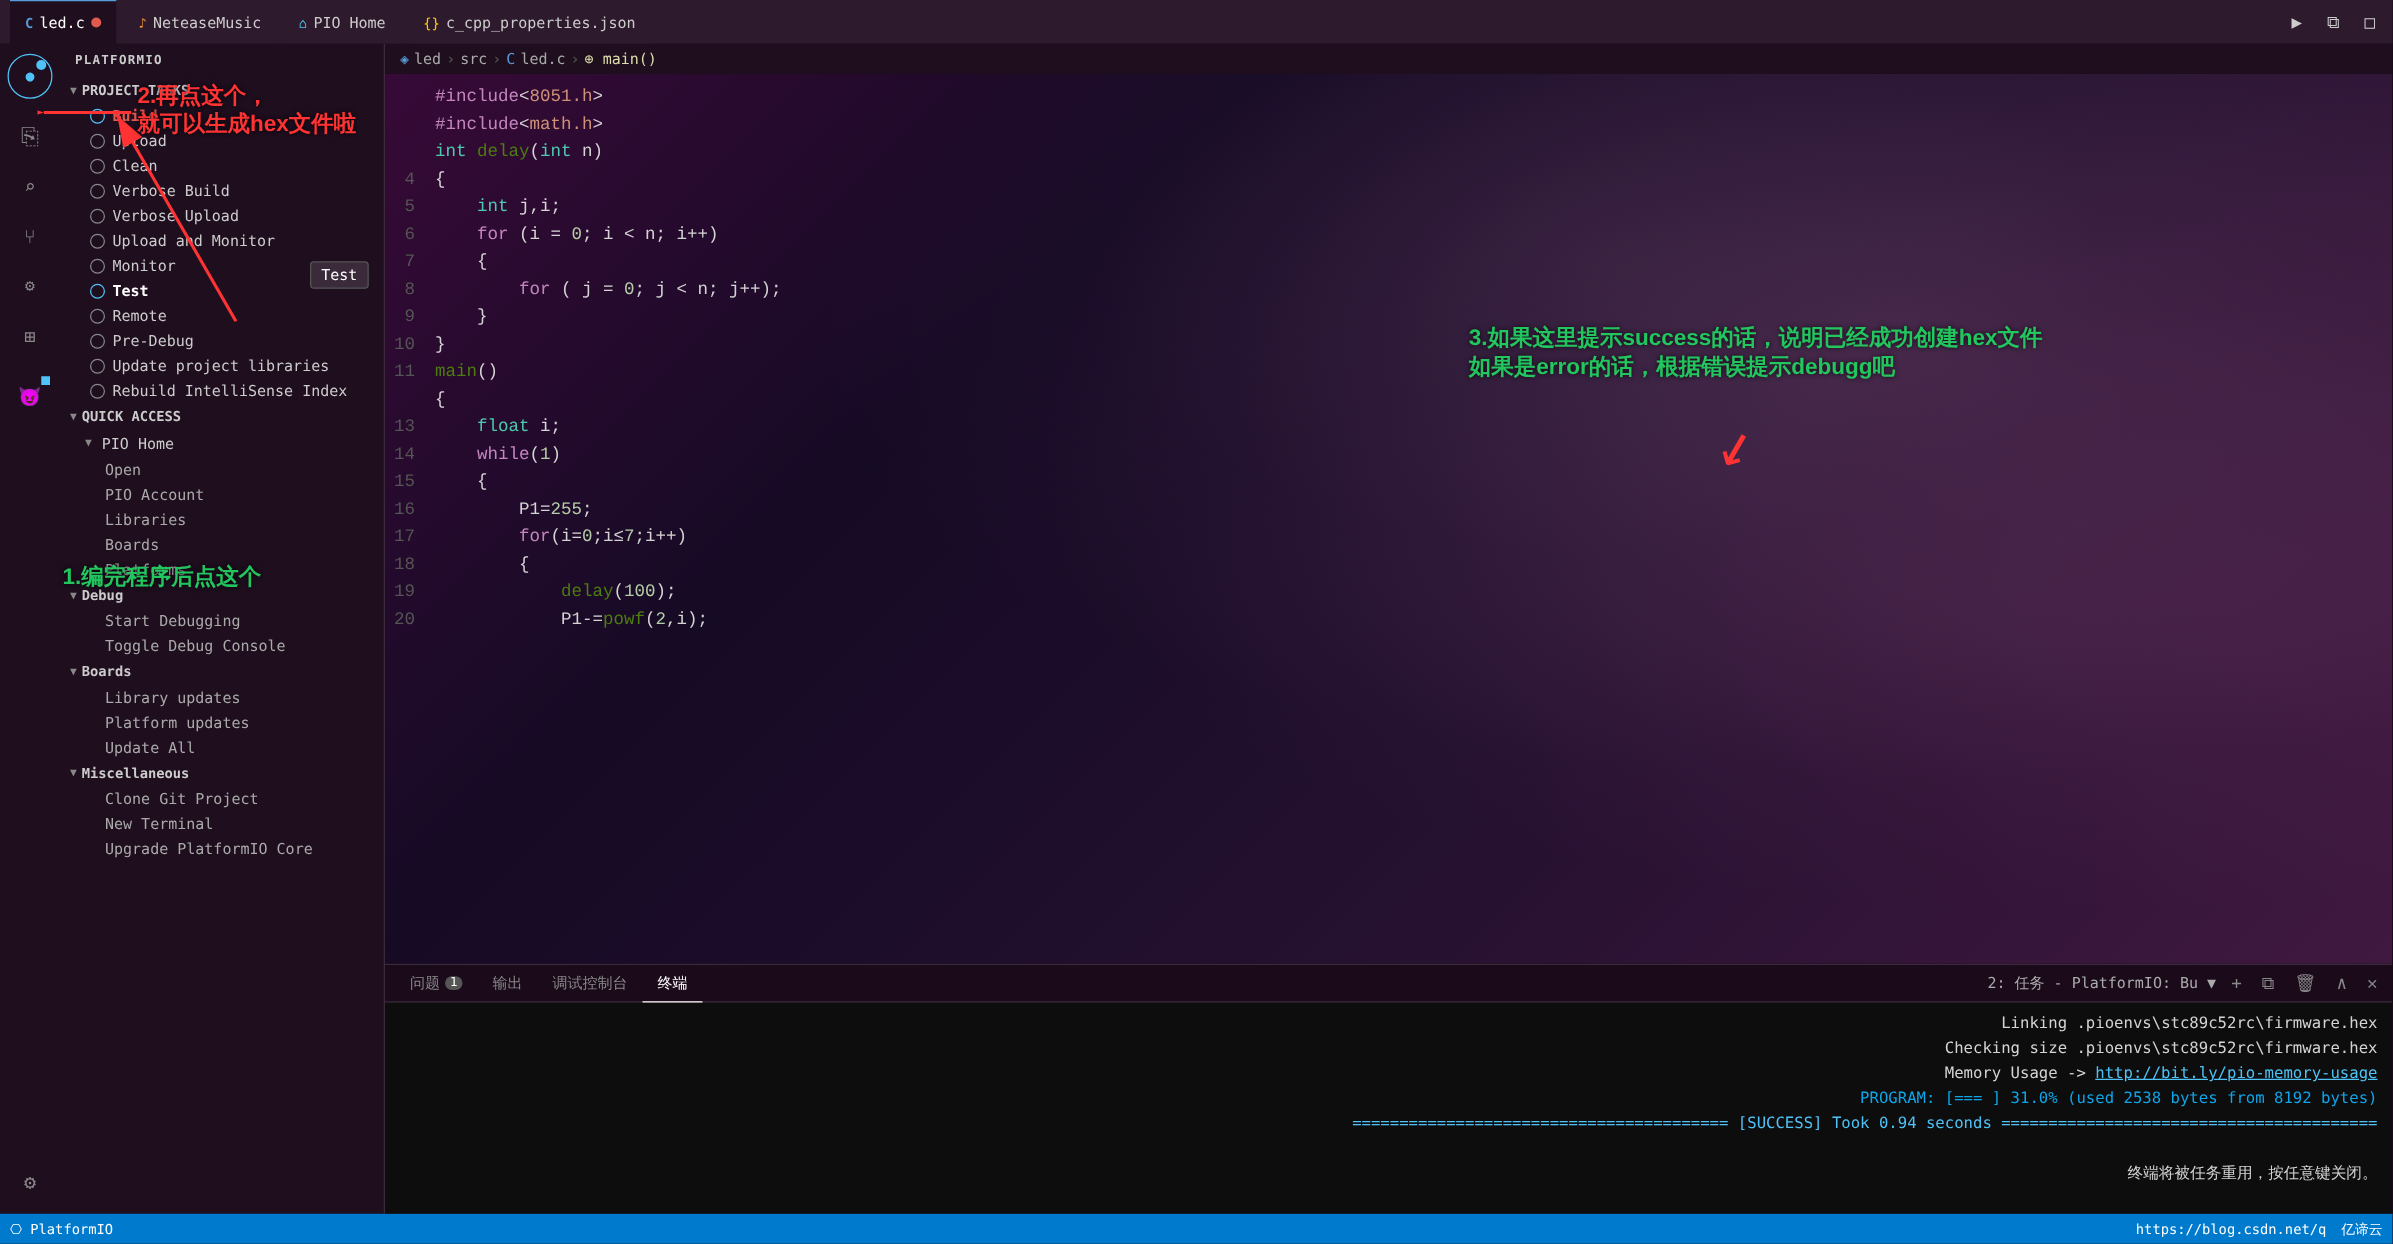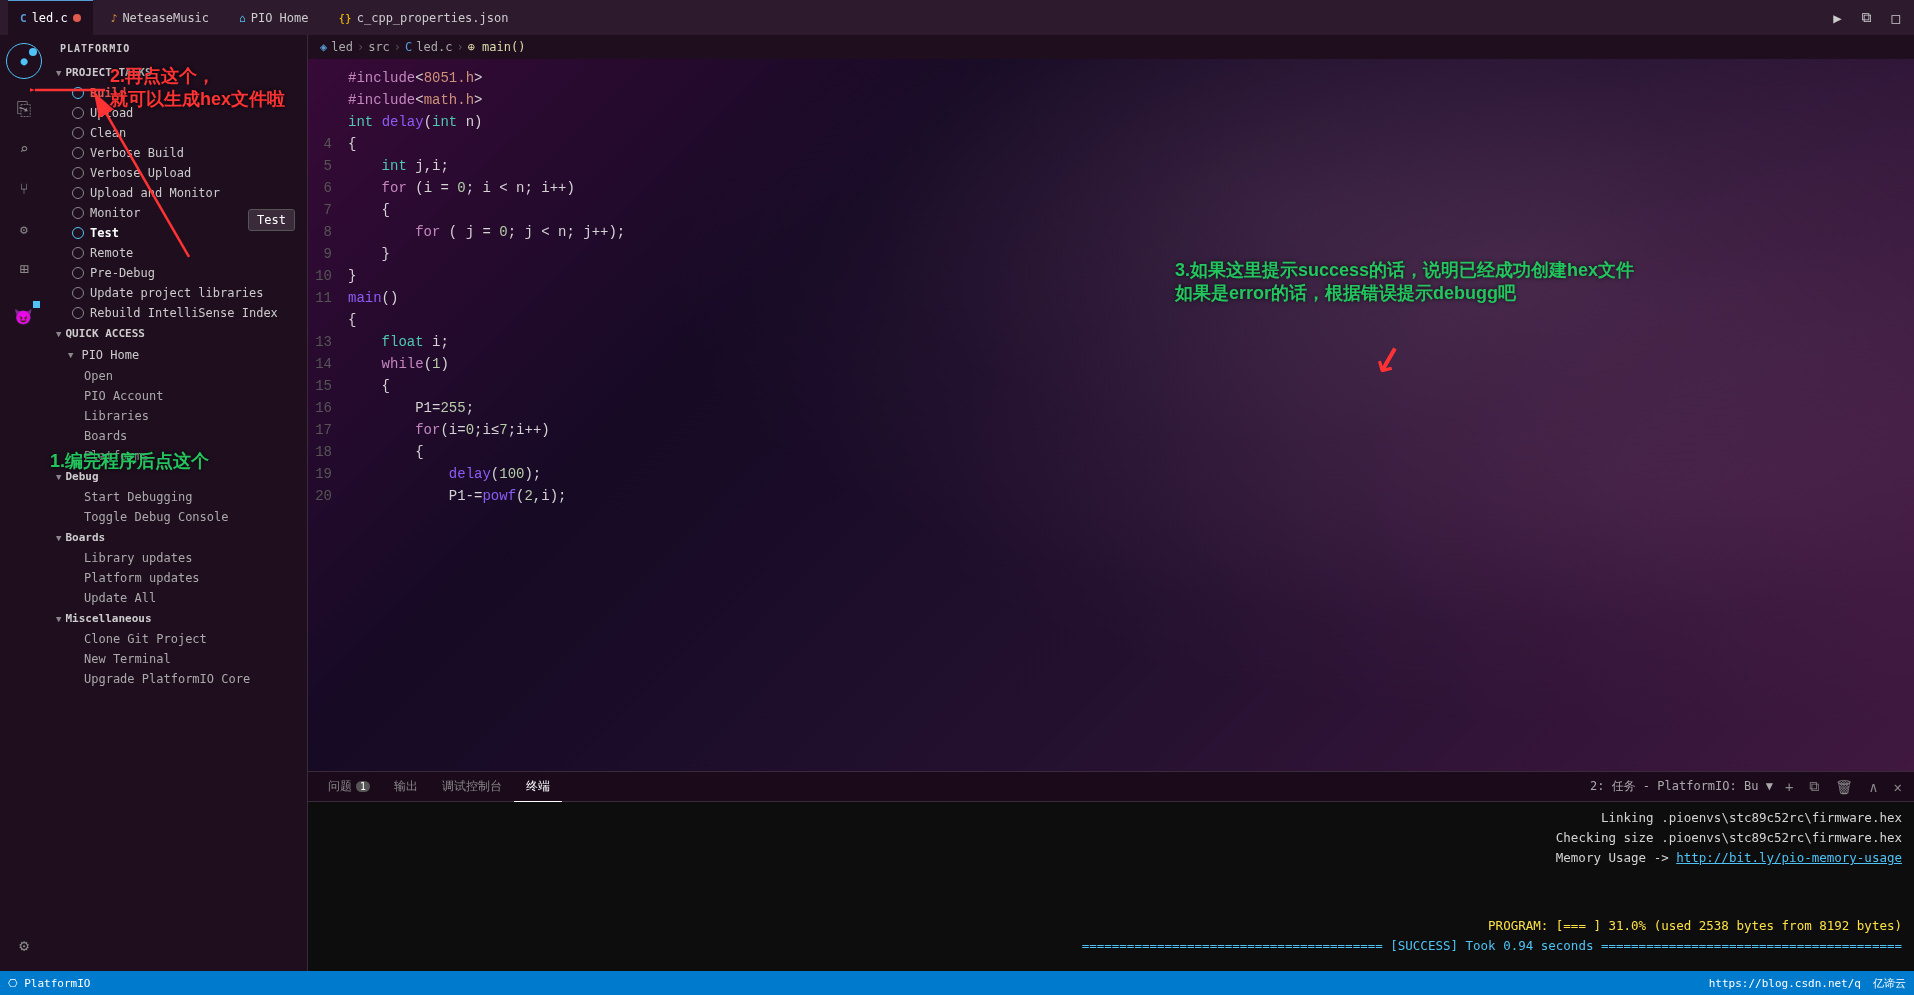--- a/index.html
+++ b/index.html
@@ -277,21 +277,21 @@
       padding-right: 16px;
       color: #555;
       user-select: none;
       flex-shrink: 0;
     }
     .line-content {
       flex: 1;
       white-space: pre;
     }
     .kw { color: #c586c0; } 
-    .fn { color: #8b5cf6; } 
+    .fn { color: #4d7c0f; } 
     .num { color: #b5cea8; } 
     .type { color: #4ec9b0; } 
     .plain { color: #d4d4d4; }
     .hash { color: #c586c0; }
     .inc-path { color: #ce9178; }
 
     
     .editor-annotation {
       position: absolute;
       z-index: 50;
@@ -732,21 +732,21 @@
             <span class="panel-action-btn">∧</span>
             <span class="panel-action-btn">✕</span>
           </div>
         </div>
         <div class="terminal-content">
           <div style="color:#d4d4d4;">Linking .pioenvs\stc89c52rc\firmware.hex</div>
           <div style="color:#d4d4d4;">Checking size .pioenvs\stc89c52rc\firmware.hex</div>
           <div>
             <span style="color:#d4d4d4;">Memory Usage -&gt; </span><span class="term-url">http://bit.ly/pio-memory-usage</span>
           </div>
-          <div style="color:#fde047;margin-top:48px;">PROGRAM: [===           ]  31.0% (used 2538 bytes from 8192 bytes)</div>
+          <div style="color:#0ea5e9;">PROGRAM: [===           ]  31.0% (used 2538 bytes from 8192 bytes)</div>
           <div style="color:#4fc3f7;">======================================== [SUCCESS] Took 0.94 seconds ========================================</div>
           <div>&nbsp;</div>
           <div style="color:#d4d4d4;">终端将被任务重用，按任意键关闭。</div>
         </div>
       </div>
     </div>
   </div>
 
   <div class="status-bar">
     <span style="font-size:11px;">⎔ PlatformIO</span>

